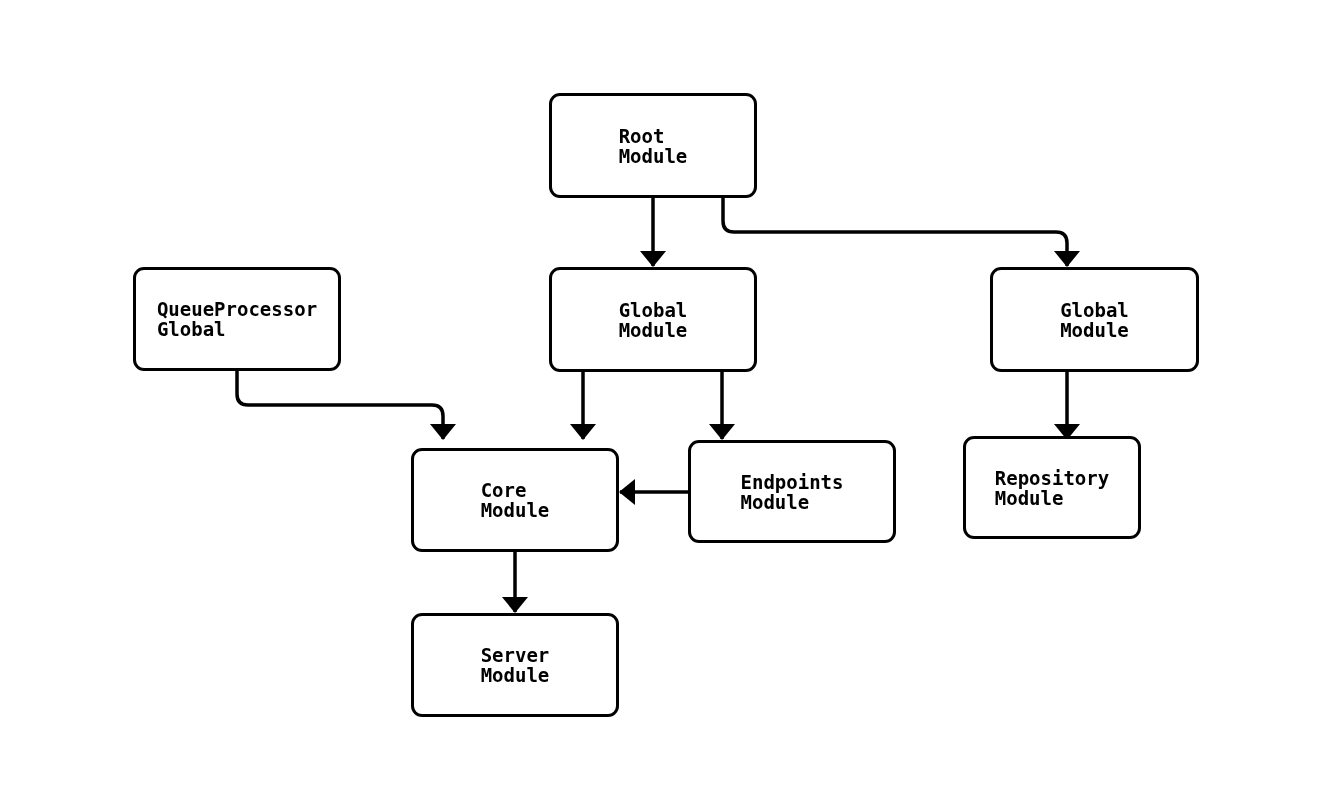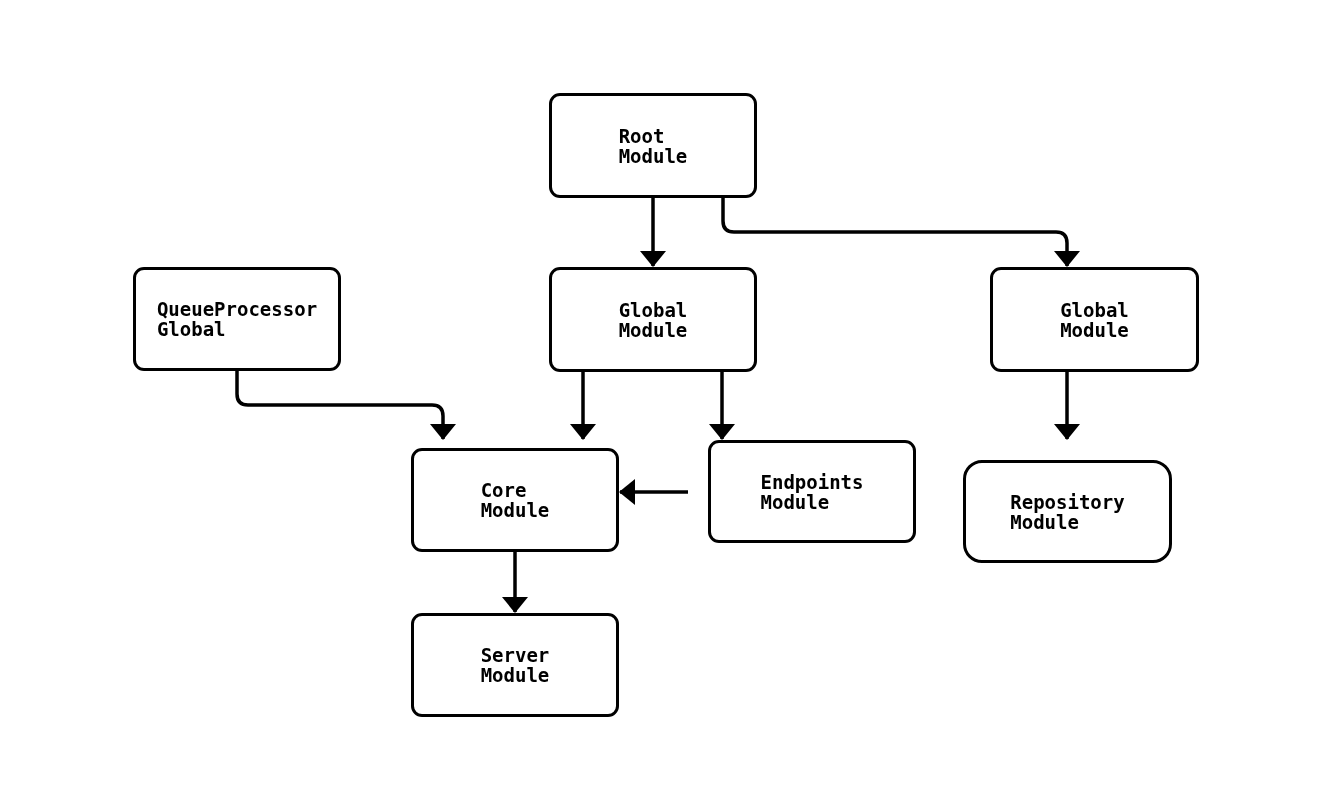--- a/index.html
+++ b/index.html
@@ -40,22 +40,22 @@
     text-align: left;
     white-space: pre-line;
     letter-spacing: 0px;
   }
   
   #node-root          { left: 549px; top: 93px;  width: 208px; height: 105px; }
   #node-queueprocessor{ left: 133px; top: 267px; width: 208px; height: 104px; }
   #node-server        { left: 549px; top: 267px; width: 208px; height: 105px; }
   #node-global        { left: 990px; top: 267px; width: 209px; height: 105px; }
   #node-core          { left: 411px; top: 440px; width: 208px; height: 104px; margin-top: 8px; }
-  #node-endpoints     { left: 708px; top: 440px; width: 208px; height: 103px; }
-  #node-repository    { left: 963px; top: 460px; width: 209px; height: 103px; border-radius: 19px; }
+  #node-endpoints     { left: 688px; top: 440px; width: 208px; height: 103px; }
+  #node-repository    { left: 963px; top: 436px; width: 178px; height: 103px; }
   #node-queue         { left: 411px; top: 613px; width: 208px; height: 104px; }
 
   .edge {
     fill: none;
     stroke: #000000;
     stroke-width: 3.5px;
   }
 </style>
 </head>
 <body>

